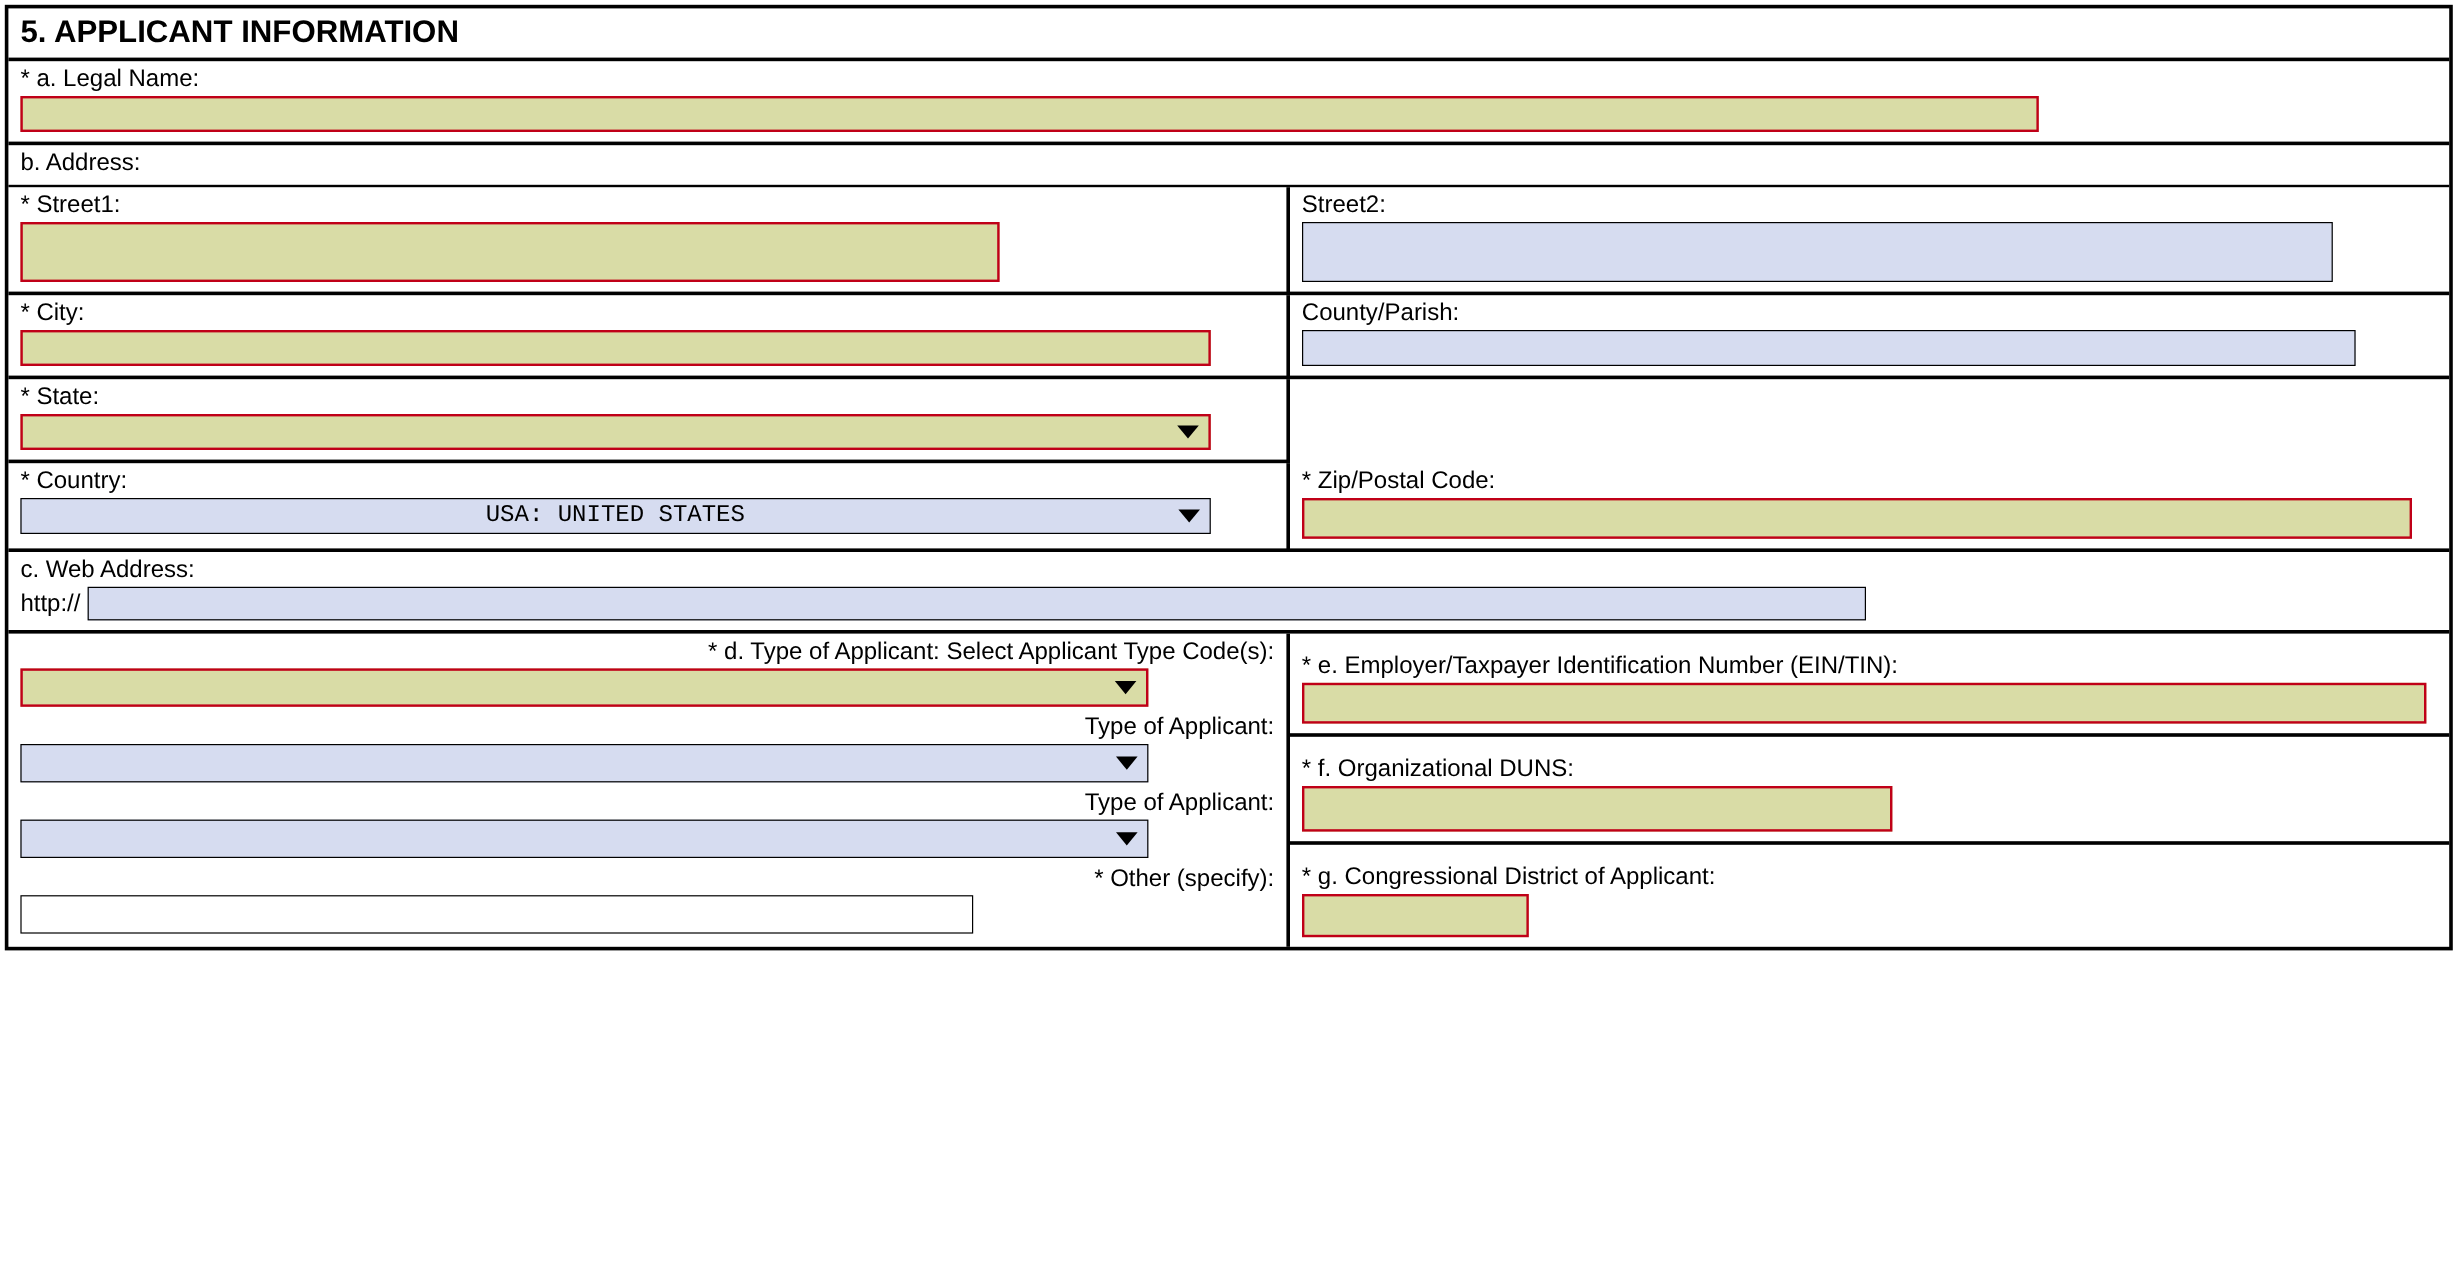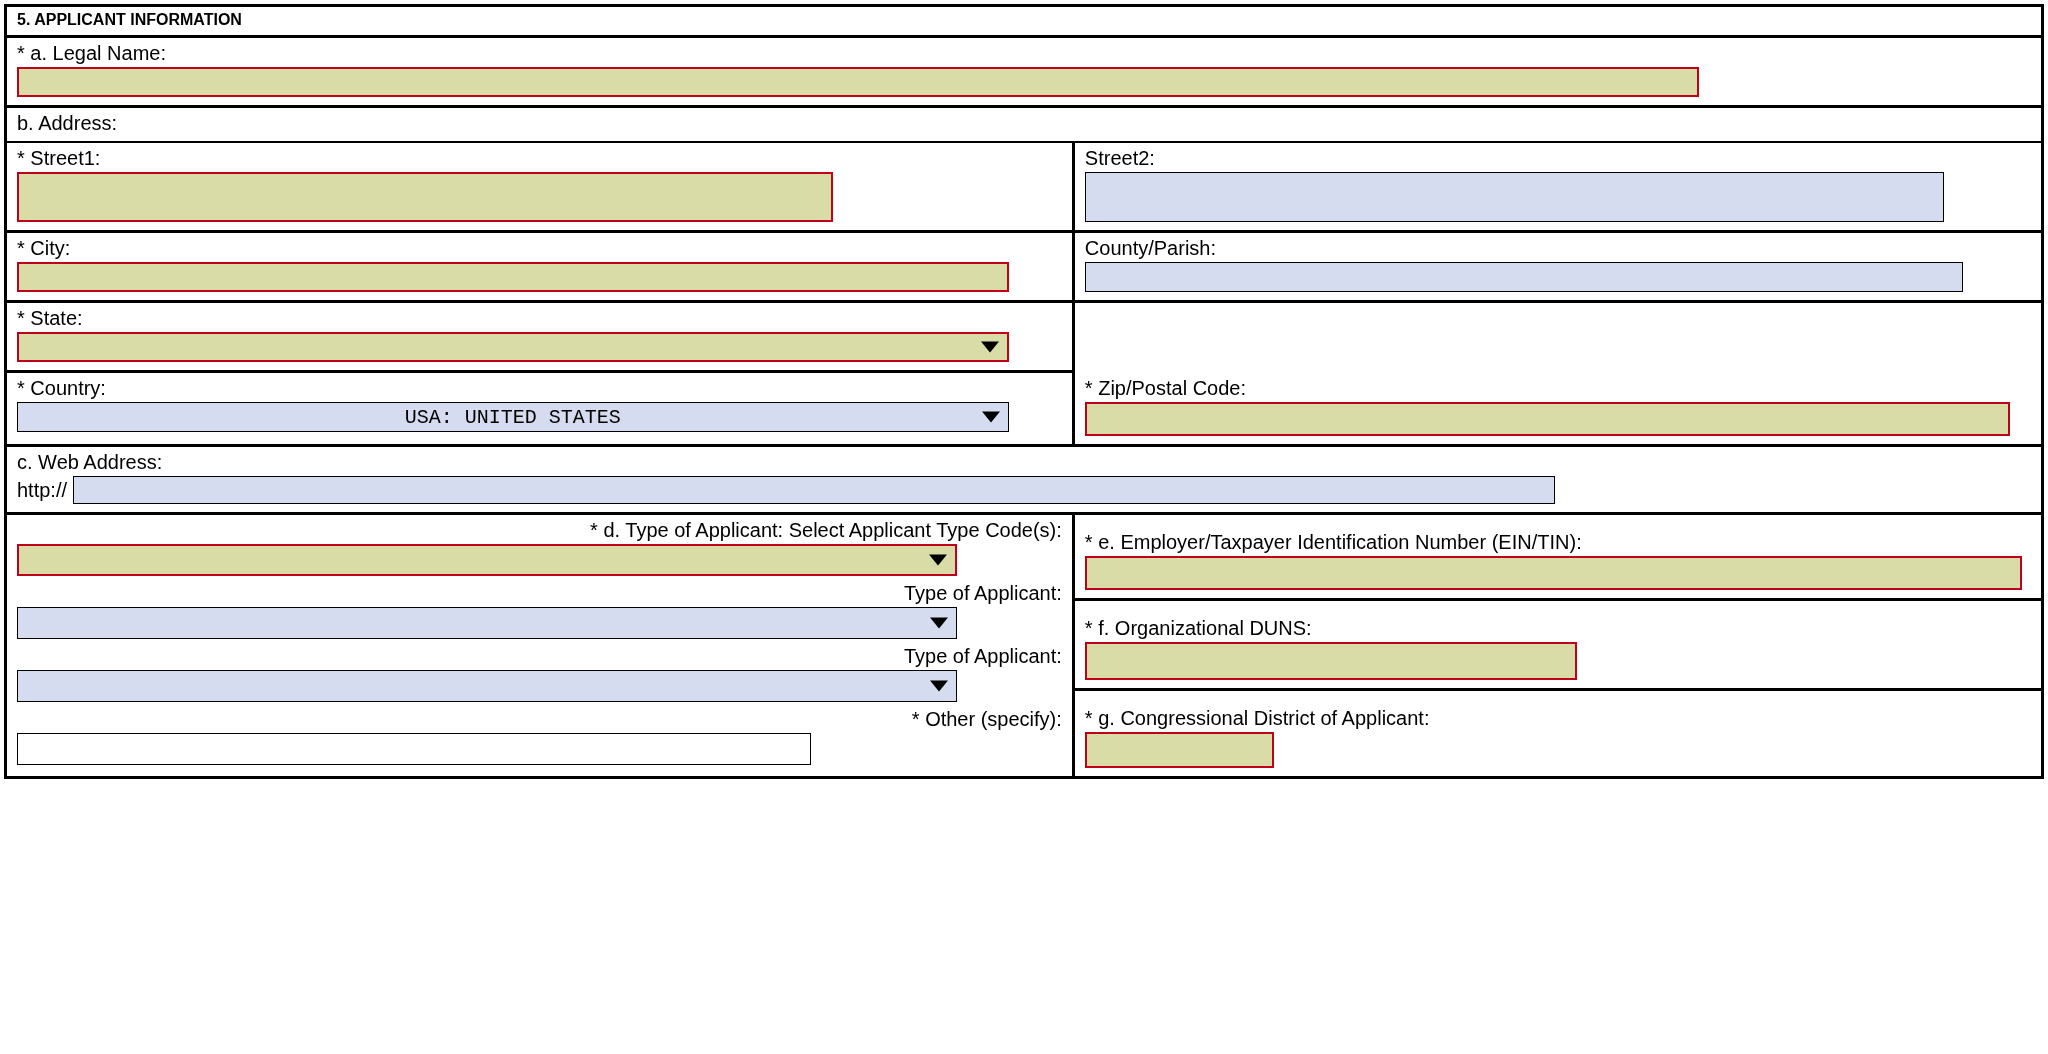--- a/index.html
+++ b/index.html
@@ -9,21 +9,21 @@
     font-family: Arial, Helvetica, sans-serif;
     font-size: 20px;
     background: #fff;
   }
   .form-container {
     border: 3px solid #000;
     width: 100%;
   }
   .section-header {
     font-weight: bold;
-    font-size: 16px;
+    font-size: 26px;
     padding: 4px 16px 6px 10px;
     border-bottom: 3px solid #000;
   }
   .row {
     display: flex;
     width: 100%;
   }
   .cell {
     padding: 4px 22px 8px 10px;
     border-bottom: 3px solid #000;

